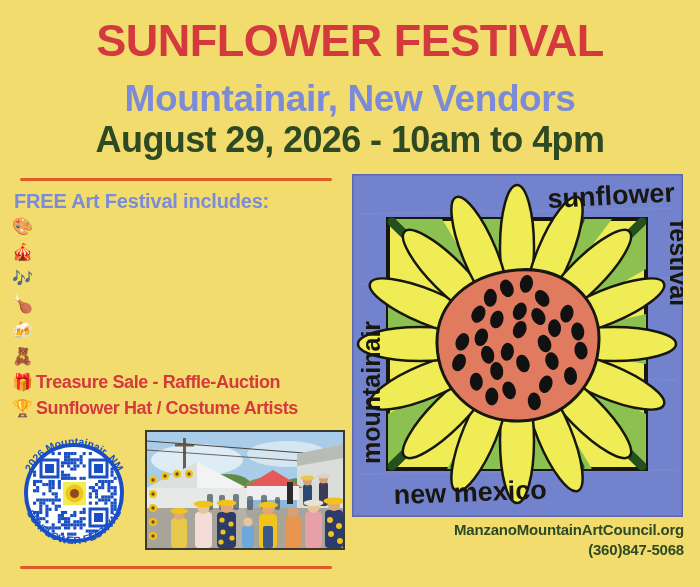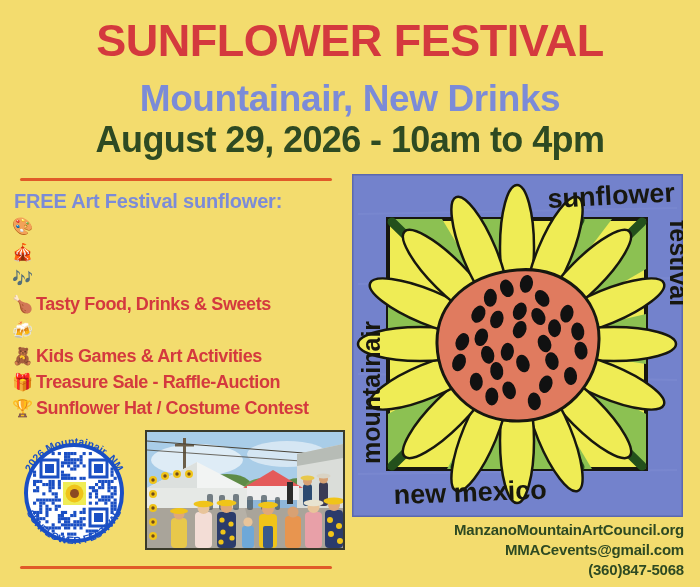--- a/index.html
+++ b/index.html
@@ -164,55 +164,53 @@
     letter-spacing: -0.2px;
   }
   .contact div { white-space: nowrap; }
 </style>
 </head>
 <body>
 
 <div class="poster">
 
   <div class="title-main">SUNFLOWER FESTIVAL</div>
-  <div class="title-sub">Mountainair, New Drinks</div>
+  <div class="title-sub">Mountainair, New Vendors</div>
   <div class="title-date">August 29, 2026 - 10am to 4pm</div>
 
   <div class="divider divider-top"></div>
   <div class="divider divider-bottom"></div>
 
-  <div class="list-heading">FREE Art Festival sunflower:</div>
+  <div class="list-heading">FREE Art Festival includes:</div>
   <ul class="feature-list" id="feature-list">
       <li class="feature-item">
         <span class="feature-icon">🎨</span>
       </li>
       <li class="feature-item">
         <span class="feature-icon">🎪</span>
       </li>
       <li class="feature-item">
         <span class="feature-icon">🎶</span>
       </li>
       <li class="feature-item">
         <span class="feature-icon">🍗</span>
-        <span class="feature-label">Tasty Food, Drinks &amp; Sweets</span>
       </li>
       <li class="feature-item">
         <span class="feature-icon">🍻</span>
       </li>
       <li class="feature-item">
         <span class="feature-icon">🧸</span>
-        <span class="feature-label">Kids Games &amp; Art Activities</span>
       </li>
       <li class="feature-item">
         <span class="feature-icon">🎁</span>
         <span class="feature-label">Treasure Sale - Raffle-Auction</span>
       </li>
       <li class="feature-item">
         <span class="feature-icon">🏆</span>
-        <span class="feature-label">Sunflower Hat / Costume Contest</span>
+        <span class="feature-label">Sunflower Hat / Costume Artists</span>
       </li>
     </ul>
 
   <div class="qr-badge">
     <svg width="130" height="130" viewBox="0 0 130 130" aria-hidden="true">
       <defs>
         <path id="arcTop" d="M 17,65 A 48,48 0 0 1 113,65" fill="none"></path>
         <path id="arcBottom" d="M 14,65 A 51,51 0 0 0 116,65" fill="none"></path>
       </defs>
 
@@ -663,17 +661,16 @@
 
       <text x="196" y="34" font-family="Liberation Sans, sans-serif" font-size="27" font-weight="bold" fill="#17170F" id="paint-text-top" transform="rotate(-3 196 34)">sunflower</text>
       <text x="0" y="0" font-family="Liberation Sans, sans-serif" font-size="25" font-weight="bold" fill="#17170F" id="paint-text-right" transform="translate(318,46) rotate(90)">festival</text>
       <text x="0" y="0" font-family="Liberation Sans, sans-serif" font-size="25" font-weight="bold" fill="#17170F" id="paint-text-left" transform="translate(28,290) rotate(-90)">mountainair</text>
       <text x="42" y="330" font-family="Liberation Sans, sans-serif" font-size="27" font-weight="bold" fill="#17170F" id="paint-text-bottom" transform="rotate(-2 42 330)">new mexico</text>
     </svg>
   </div>
 
   <div class="contact">
     <div>ManzanoMountainArtCouncil.org</div>
-    <div>MMACevents@gmail.com</div>
     <div>(360)847-5068</div>
   </div>
 
 </div>
 
 </body></html>

